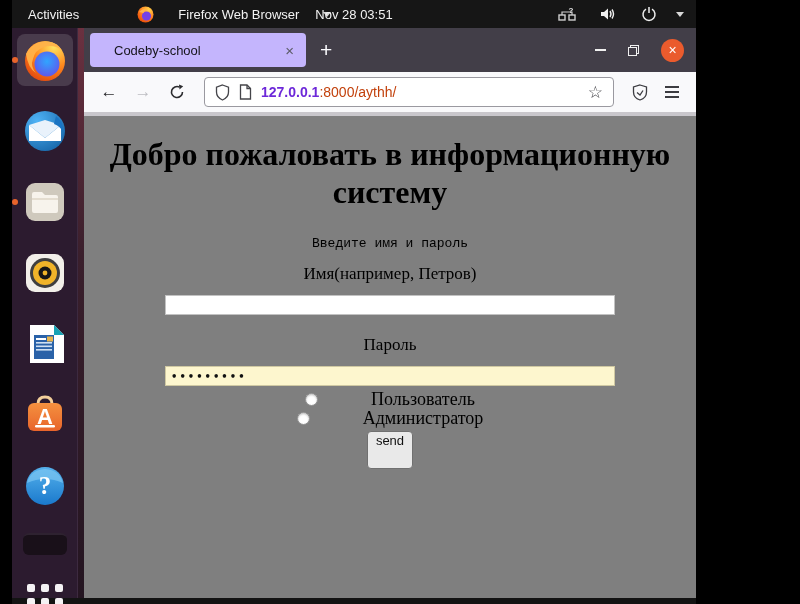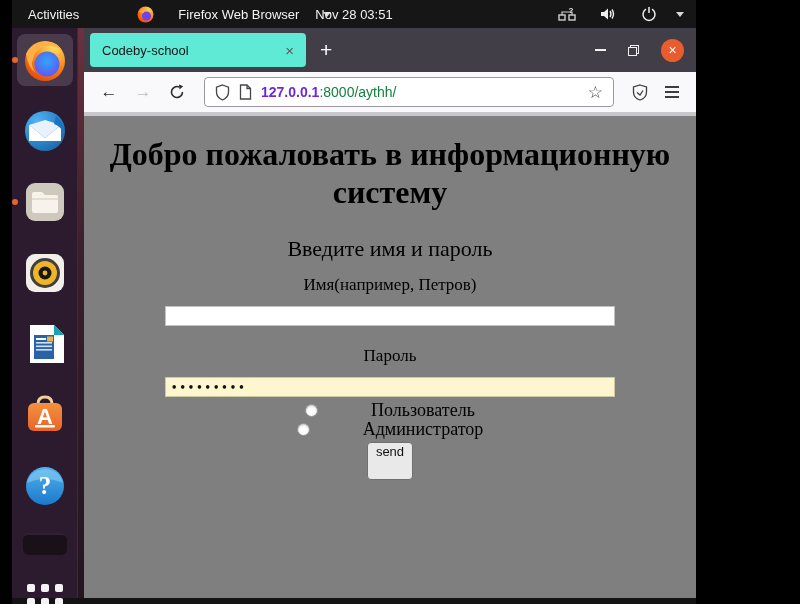--- a/index.html
+++ b/index.html
@@ -25,48 +25,48 @@
   .mini-dark { width:44px; height:22px; border-radius:6px; background:#191019; border-top:2px solid #2e2230; }
   .grid9 { display:grid; grid-template-columns:repeat(3,8px); grid-template-rows:repeat(3,8px); gap:6px; }
   .grid9 span { background:#f4f2f4; border-radius:2px; }
 
   
   .sliver { width:6px; background:linear-gradient(#6b3140, #3a1f2c 40%, #241521); flex:0 0 auto; }
 
   
   .window { flex:1 1 auto; display:flex; flex-direction:column; min-width:0; }
   .tabbar { height:44px; background:#423e48; display:flex; align-items:center; padding-left:6px; flex:0 0 auto; }
-  .tab { width:216px; height:34px; background:#5eead4; border-radius:4px; display:flex; align-items:center; padding:0 8px 0 12px; font-size:13px; color:#15141a; }
+  .tab { width:216px; height:34px; background:#c4b5fd; border-radius:4px; display:flex; align-items:center; padding:0 8px 0 24px; font-size:13px; color:#15141a; }
   .tab-title { flex:1; overflow:hidden; white-space:nowrap; }
   .tab-close { color:#5b5b66; font-size:15px; padding:0 4px; }
   .newtab-btn { color:#fbfbfe; font-size:21px; font-weight:300; margin-left:14px; }
   .win-controls { margin-left:auto; display:flex; align-items:center; gap:22px; padding-right:12px; }
   .wc-min { width:11px; height:2px; background:#f0f0f0; display:inline-block; }
   .wc-restore { width:11px; height:11px; position:relative; display:inline-block; }
   .wc-restore .b { position:absolute; width:9px; height:9px; border:1.5px solid #f0f0f0; }
   .wc-restore .b1 { right:0; top:0; }
   .wc-restore .b2 { left:0; bottom:0; background:#423e48; }
   .wc-close { width:23px; height:23px; border-radius:50%; background:#ea5b2d; color:#fff; display:flex; align-items:center; justify-content:center; font-size:14px; }
 
   
   .toolbar { height:44px; background:#f9f9fb; border-bottom:4px solid #c9c7cc; display:flex; align-items:center; padding:0 10px; gap:4px; flex:0 0 auto; }
   .nav-btn { width:30px; height:30px; display:flex; align-items:center; justify-content:center; font-size:17px; color:#2b2b2e; }
   .nav-btn.disabled { color:#bdbdc2; }
   .urlbar { flex:1; height:30px; border:1px solid #9a99a0; border-radius:4px; background:#fff; display:flex; align-items:center; padding:0 10px; gap:9px; margin:0 8px; font-size:14px; }
   .url-host { color:#6d28d9; font-weight:600; }
-  .url-path { color:#15803d; }
+  .url-path { color:#c2410c; }
   .url-star { margin-left:auto; font-size:17px; color:#45454a; }
   .tool-icon { width:28px; height:28px; display:flex; align-items:center; justify-content:center; }
   .hamburger { display:flex; flex-direction:column; gap:3px; }
   .hamburger span { width:14px; height:2px; background:#3c3c41; display:block; }
 
   
   .page { flex:1 1 auto; background:#7f7f7f; font-family:"Liberation Serif", serif; color:#000; text-align:center; overflow:hidden; }
   .page-title { font-size:32px; line-height:38px; font-weight:bold; max-width:620px; margin:19px auto 0; }
-  .intro-text { font-size:22px; margin-top:25px; }
+  .intro-text { font-size:13px; margin-top:25px;font-family:Liberation Mono, monospace; }
   .field-label { font-size:17px; margin-top:13px; }
   .pass-label { margin-top:20px; }
   .text-input { display:block; width:450px; height:20px; margin:11px auto 0; border:1px solid #c2c2c2; background:#fff; padding:0 5px; font-size:13px; }
   .pass-input { background:#fdf6ce; border-color:#cfc8a2; font-family:"DejaVu Sans", sans-serif; font-size:10px; font-weight:bold; letter-spacing:2px; color:#111; }
   .radio-row { display:flex; align-items:center; justify-content:center; font-size:18px; height:18px; margin-top:4px; line-height:18px;gap:48px; }
   .radio-row.second { margin-top:1px; }
   .radio-dot { width:13px; height:13px; border-radius:50%; background:#fff; border:1px solid #8f8f8f; margin-right:5px; flex:0 0 auto; box-shadow:inset 0 1px 2px rgba(0,0,0,0.25); }
   .send-btn { margin-top:4px; font-family:"Liberation Sans", sans-serif; font-size:13px; background:#e9e9e9; border:1px solid #707070; border-radius:4px; padding:1px 8px 20px; color:#111; }
 
   

